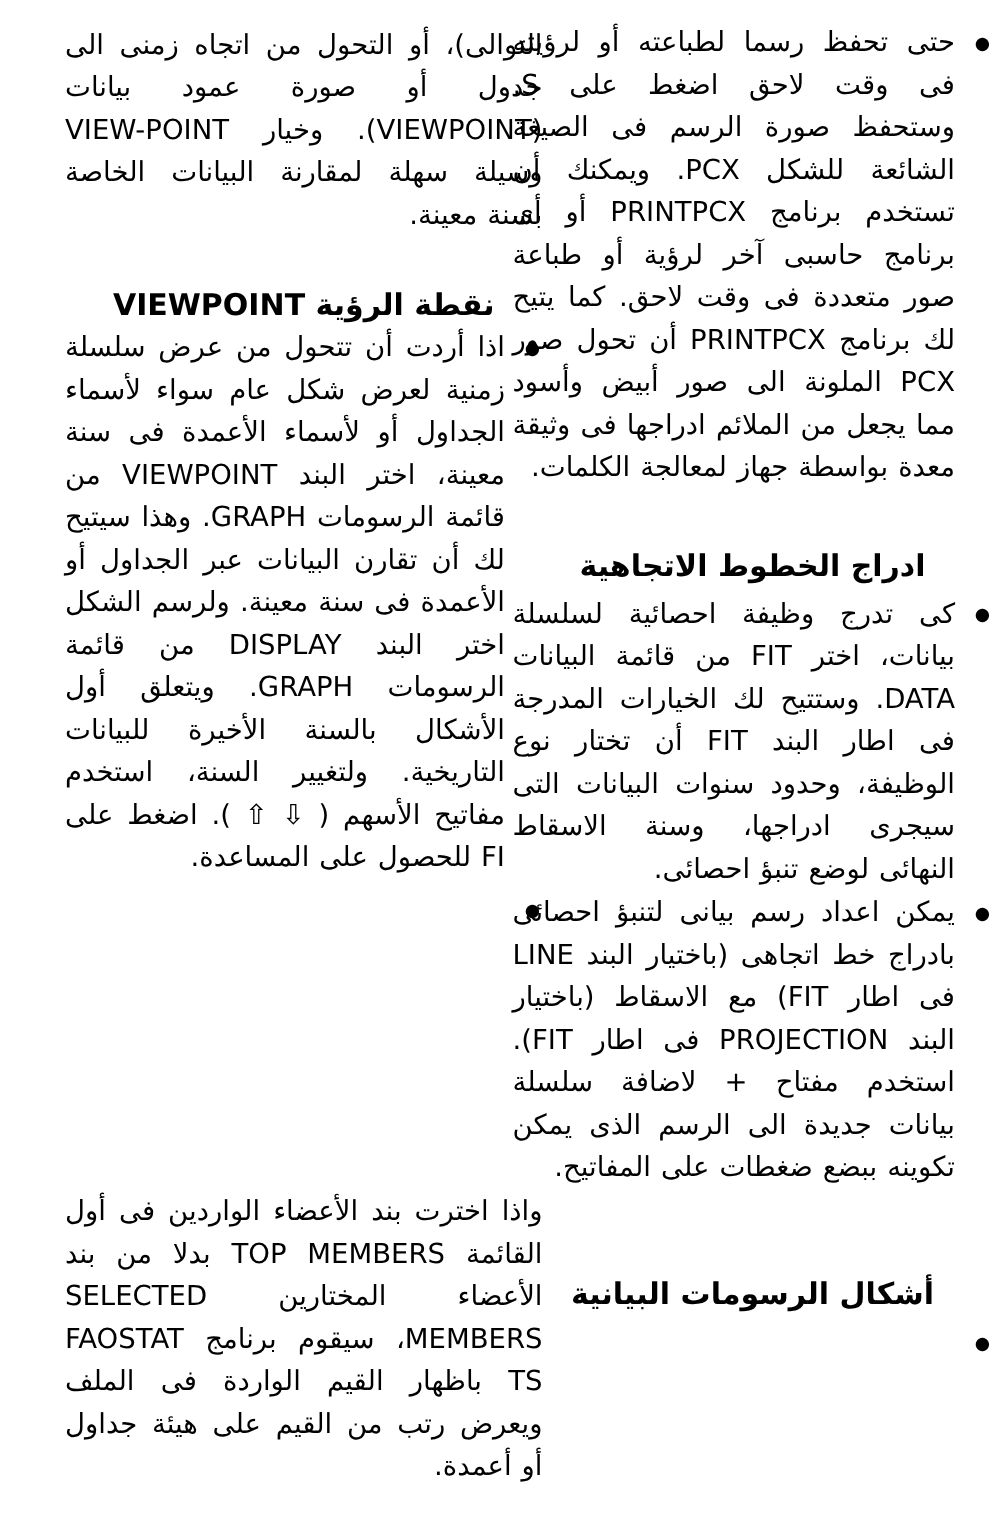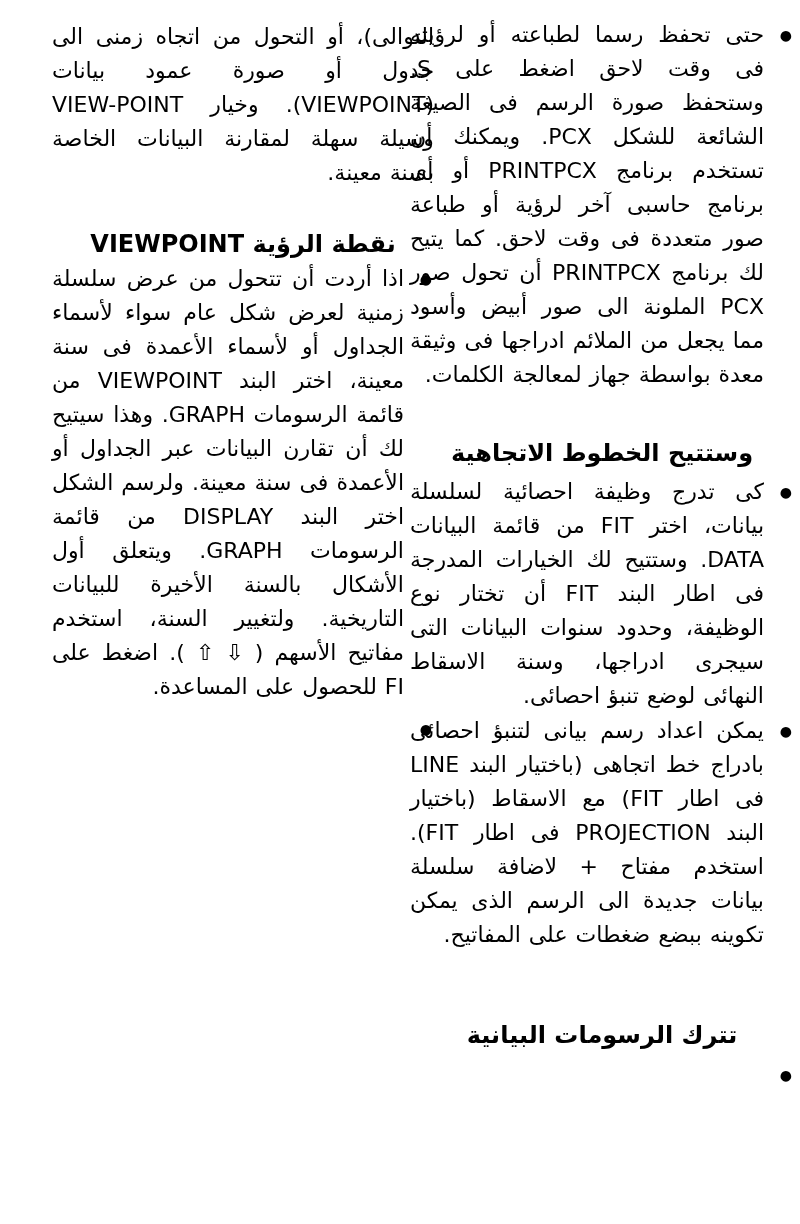--- a/index.html
+++ b/index.html
@@ -39,33 +39,33 @@
 
 <div class="page">
 
   <div class="col col-right">
 
     <div class="para bullet" style="top:18px">
       <span class="dot">●</span>
       <span>حتى تحفظ رسما لطباعته أو لرؤيته فى وقت لاحق اضغط على S. وستحفظ صورة الرسم فى الصيغة الشائعة للشكل PCX. ويمكنك أن تستخدم برنامج PRINTPCX أو أى برنامج حاسبى آخر لرؤية أو طباعة صور متعددة فى وقت لاحق. كما يتيح لك برنامج PRINTPCX أن تحول صور PCX الملونة الى صور أبيض وأسود مما يجعل من الملائم ادراجها فى وثيقة معدة بواسطة جهاز لمعالجة الكلمات.</span>
     </div>
 
-    <div class="heading" style="top:437px">وستتيح الخطوط الاتجاهية</div>
+    <div class="heading" style="top:437px">ادراج الخطوط الاتجاهية</div>
 
     <div class="para bullet" style="top:475px">
       <span class="dot">●</span>
       <span>كى تدرج وظيفة احصائية لسلسلة بيانات، اختر FIT من قائمة البيانات DATA. وستتيح لك الخيارات المدرجة فى اطار البند FIT أن تختار نوع الوظيفة، وحدود سنوات البيانات التى سيجرى ادراجها، وسنة الاسقاط النهائى لوضع تنبؤ احصائى.</span>
     </div>
 
     <div class="para bullet" style="top:714px">
       <span class="dot">●</span>
       <span>يمكن اعداد رسم بيانى لتنبؤ احصائى بادراج خط اتجاهى (باختيار البند LINE فى اطار FIT) مع الاسقاط (باختيار البند PROJECTION فى اطار FIT). استخدم مفتاح + لاضافة سلسلة بيانات جديدة الى الرسم الذى يمكن تكوينه ببضع ضغطات على المفاتيح.</span>
     </div>
 
-    <div class="heading" style="top:1019px">تترك الرسومات البيانية</div>
+    <div class="heading" style="top:1019px">أشكال الرسومات البيانية</div>
 
     <div class="para bullet" style="top:1058px">
       <span class="dot">●</span>
     </div>
 
   </div>
 
   <div class="col col-left">
 
     <div class="para" style="top:20px">التوالى)، أو التحول من اتجاه زمنى الى جدول أو صورة عمود بيانات (VIEWPOINT). وخيار VIEW-POINT وسيلة سهلة لمقارنة البيانات الخاصة بسنة معينة.</div>
@@ -74,16 +74,17 @@
 
     <div class="para bullet" style="top:262px">
       <span class="dot">●</span>
       <span>اذا أردت أن تتحول من عرض سلسلة زمنية لعرض شكل عام سواء لأسماء الجداول أو لأسماء الأعمدة فى سنة معينة، اختر البند VIEWPOINT من قائمة الرسومات GRAPH. وهذا سيتيح لك أن تقارن البيانات عبر الجداول أو الأعمدة فى سنة معينة. ولرسم الشكل اختر البند DISPLAY من قائمة الرسومات GRAPH. ويتعلق أول الأشكال بالسنة الأخيرة للبيانات التاريخية. ولتغيير السنة، استخدم مفاتيح الأسهم ⁦( ⇧ ⇩ )⁩. اضغط على FI للحصول على المساعدة.</span>
     </div>
 
     <div class="para bullet" style="top:712px">
       <span class="dot">●</span>
     </div>
 
+    <div class="para" style="top:953px">واذا اخترت بند الأعضاء الواردين فى أول القائمة TOP MEMBERS بدلا من بند الأعضاء المختارين SELECTED MEMBERS، سيقوم برنامج FAOSTAT TS باظهار القيم الواردة فى الملف ويعرض رتب من القيم على هيئة جداول أو أعمدة.</div>
 
   </div>
 
 </div>
 
 </body></html>

